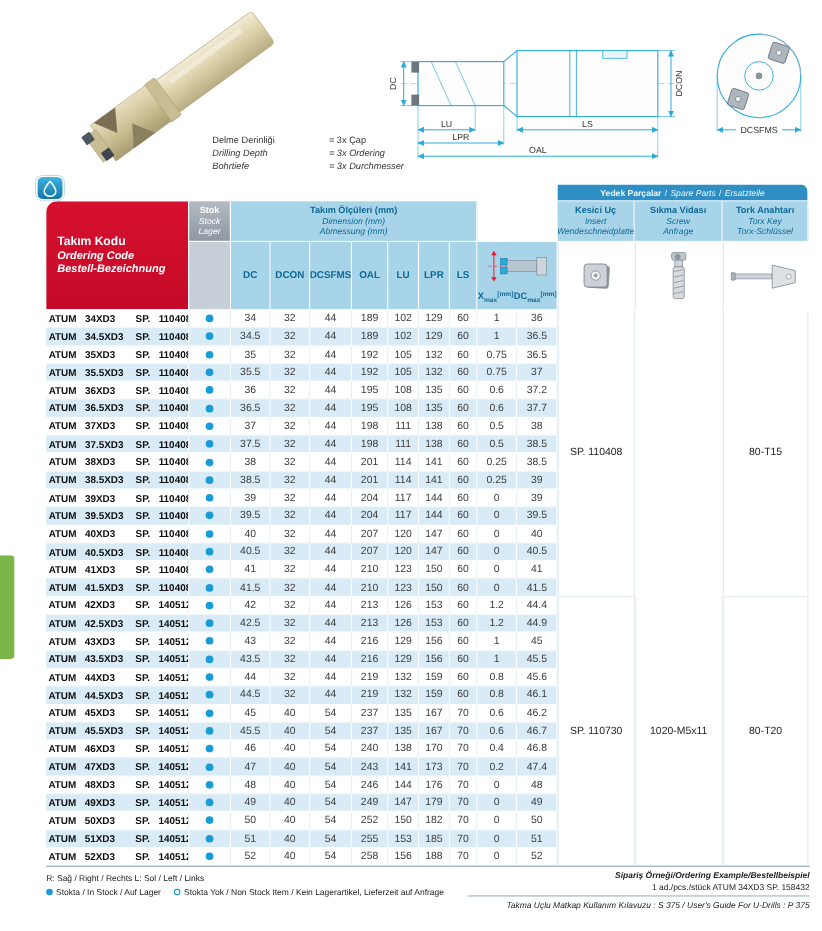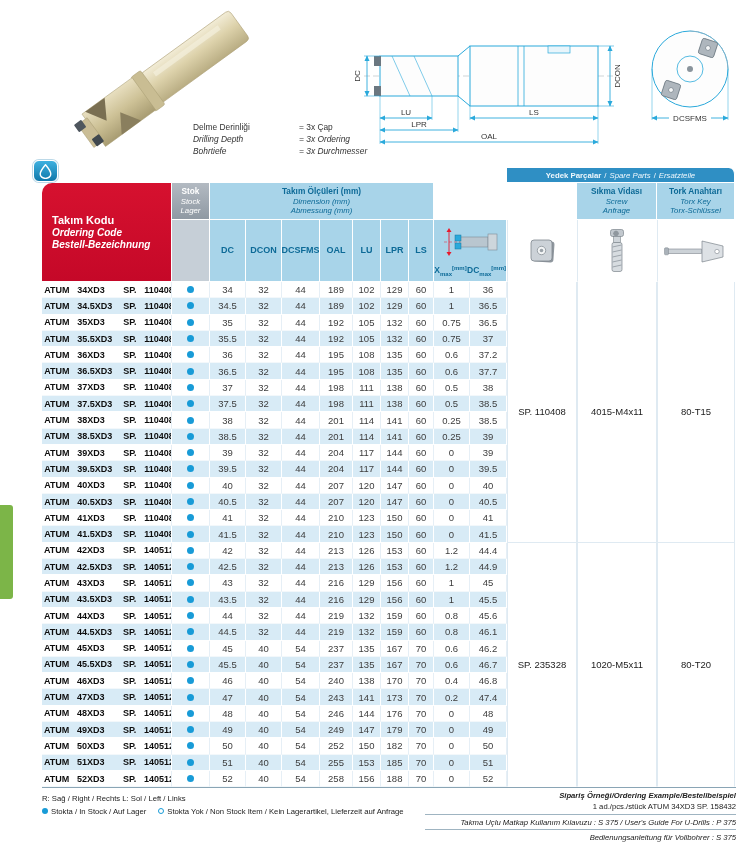--- a/index.html
+++ b/index.html
@@ -263,20 +263,25 @@
       <path d="M11,4 l-2.5,4 h5 z" fill="#e8192c"></path>
       <path d="M11,32 l-2.5,-4 h5 z" fill="#e8192c"></path>
       <line x1="11" y1="7" x2="11" y2="29" stroke="#e8192c" stroke-width="0.9"></line>
     </svg>
     <div class="off-labels">
       <span><b>X</b><sub>max</sub><i class="unit">[mm]</i></span>
       <span><b>DC</b><sub>max</sub><i class="unit">[mm]</i></span>
     </div>
   </div>
 
+  <div class="c hb" style="grid-row:2;grid-column:12">
+    <span class="h1">Kesici Uç</span>
+    <span class="h2">Insert</span>
+    <span class="h2">Wendeschneidplatte</span>
+  </div>
   <div class="c hb" style="grid-row:2;grid-column:13">
     <span class="h1">Sıkma Vidası</span>
     <span class="h2">Screw</span>
     <span class="h2">Anfrage</span>
   </div>
   <div class="c hb" style="grid-row:2;grid-column:14">
     <span class="h1">Tork Anahtarı</span>
     <span class="h2">Torx Key</span>
     <span class="h2">Torx-Schlüssel</span>
   </div>
@@ -863,34 +868,32 @@
     <div class="c num-cell even" style="grid-area: 34 / 3;">52</div>
     <div class="c num-cell even" style="grid-area: 34 / 4;">40</div>
     <div class="c num-cell even" style="grid-area: 34 / 5;">54</div>
     <div class="c num-cell even" style="grid-area: 34 / 6;">258</div>
     <div class="c num-cell even" style="grid-area: 34 / 7;">156</div>
     <div class="c num-cell even" style="grid-area: 34 / 8;">188</div>
     <div class="c num-cell even" style="grid-area: 34 / 9;">70</div>
     <div class="c num-cell even" style="grid-area: 34 / 10;">0</div>
     <div class="c num-cell even" style="grid-area: 34 / 11;">52</div>
     <div class="c spare-cell group-divider" style="grid-area: 4 / 12 / span 16;">SP. 110408</div>
-    <div class="c spare-cell group-divider" style="grid-area: 4 / 13 / span 16;">4015-M4x11</div>
     <div class="c spare-cell group-divider" style="grid-area: 4 / 14 / span 16;">80-T15</div>
-    <div class="c spare-cell" style="grid-area: 20 / 12 / span 15;">SP. 235328</div>
+    <div class="c spare-cell" style="grid-area: 20 / 12 / span 15;">SP. 110730</div>
     <div class="c spare-cell" style="grid-area: 20 / 13 / span 15;">1020-M5x11</div>
     <div class="c spare-cell" style="grid-area: 20 / 14 / span 15;">80-T20</div>
   </div>
 
 <div class="abs" id="table-bottom-line"></div>
 
 <div class="abs" id="footer-left">
   <div class="fl-line">R: Sağ / Right / Rechts    L: Sol / Left / Links</div>
   <div class="fl-line">
     <span class="dot-solid"></span><span>Stokta / In Stock / Auf Lager</span><span class="dot-hollow"></span><span>Stokta Yok / Non Stock Item / Kein Lagerartikel, Lieferzeit auf Anfrage</span>
   </div>
 </div>
 
 <div class="abs" id="footer-right">
   <div class="fr1">Sipariş Örneği/Ordering Example/Bestellbeispiel</div>
   <div class="fr2">1 ad./pcs./stück  ATUM 34XD3 SP. 158432</div>
   <div class="fr3">Takma Uçlu Matkap Kullanım Kılavuzu : S 375 / User's Guide For U-Drills : P 375</div>
-  <div class="fr4">Bedienungsanleitung für Vollbohrer : S 375</div>
 </div>
 
 </body></html>

